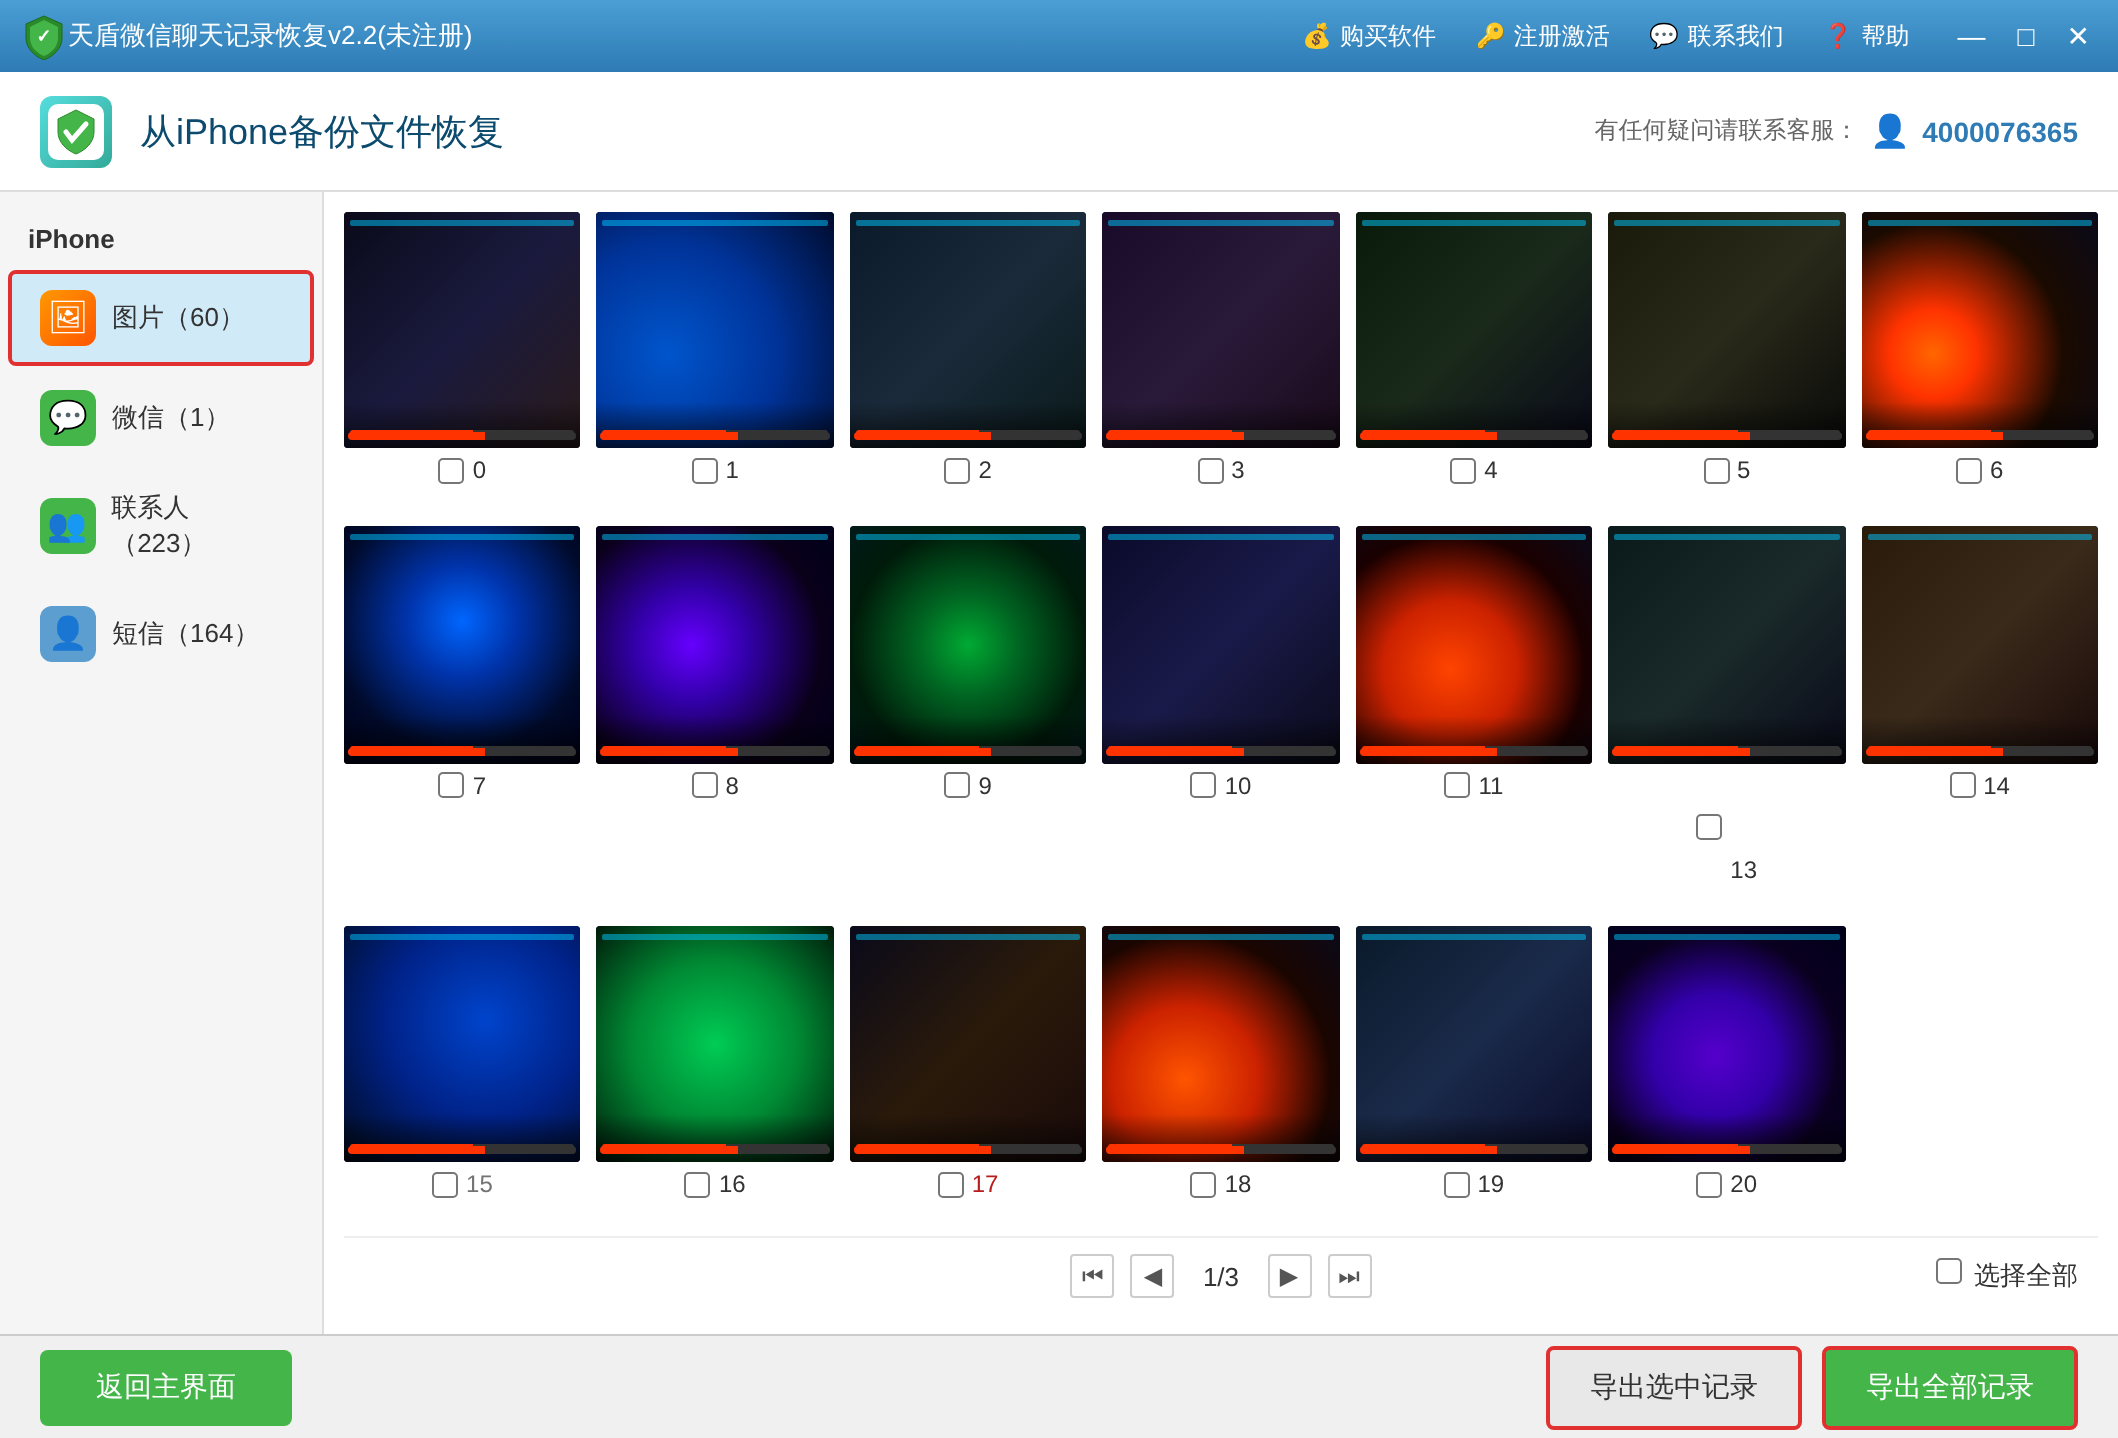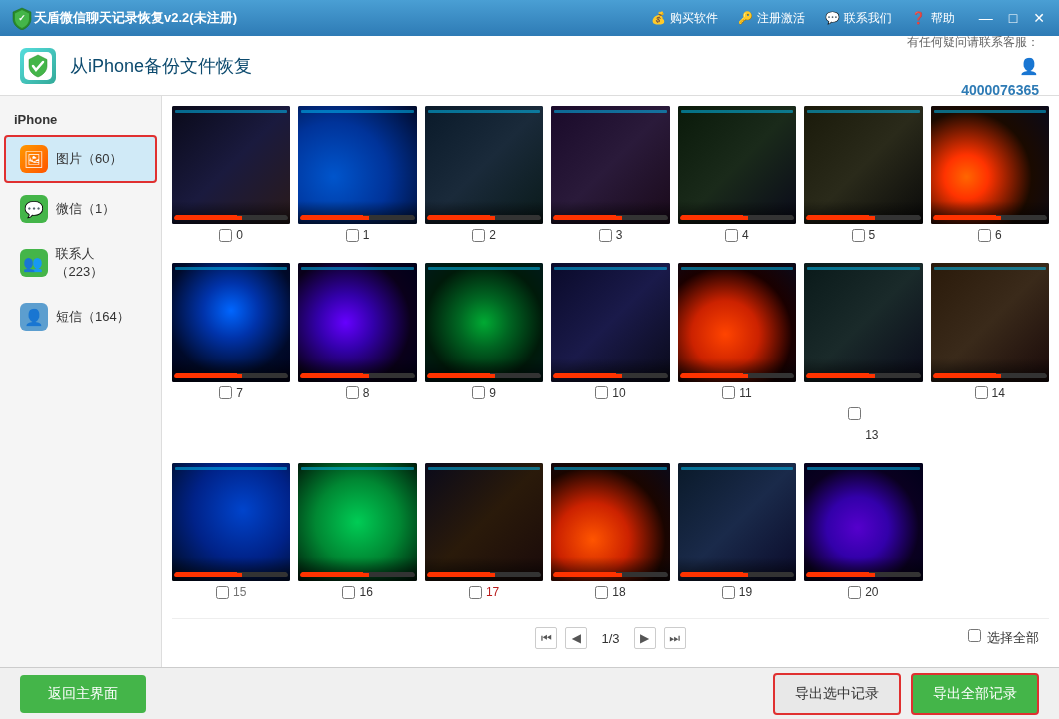--- a/index.html
+++ b/index.html
@@ -8,21 +8,21 @@
     
     .title-bar {
       background: linear-gradient(to bottom, #4a9fd4, #2e7bb5);
       height: 36px;
       display: flex;
       align-items: center;
       padding: 0 10px;
       color: white;
       user-select: none;
     }
-    .title-bar-title { font-size: 13px; flex: 1; font-weight: bold; }
+    .title-bar-title { font-size: 13px; flex: 1; }
     .title-bar-nav { display: flex; gap: 20px; align-items: center; }
     .title-bar-nav-item { 
       display: flex; align-items: center; gap: 4px; 
       color: white; font-size: 12px; cursor: pointer;
     }
     .title-bar-controls { display: flex; gap: 8px; margin-left: 20px; }
     .title-bar-btn { color: white; cursor: pointer; font-size: 14px; padding: 0 4px; }
 
     
     .header {
@@ -35,21 +35,21 @@
     }
     .header-icon {
       width: 36px; height: 36px; 
       background: linear-gradient(135deg, #5dd, #3a9);
       border-radius: 6px;
       margin-right: 14px;
       display: flex; align-items: center; justify-content: center;
       position: relative;
     }
     .header-title { font-size: 18px; color: #0c4a6e; flex: 1; }
-    .header-support { color: #666; font-size: 12px; display: flex; align-items: flex-end; gap: 6px; flex-direction: column; }
+    .header-support { color: #666; font-size: 12px; display: flex; align-items: center; gap: 6px; }
     .header-phone { color: #2e7bb5; font-weight: bold; font-size: 14px; }
 
     
     .main-layout {
       display: flex;
       height: calc(719px - 36px - 60px - 52px);
     }
 
     
     .sidebar {

